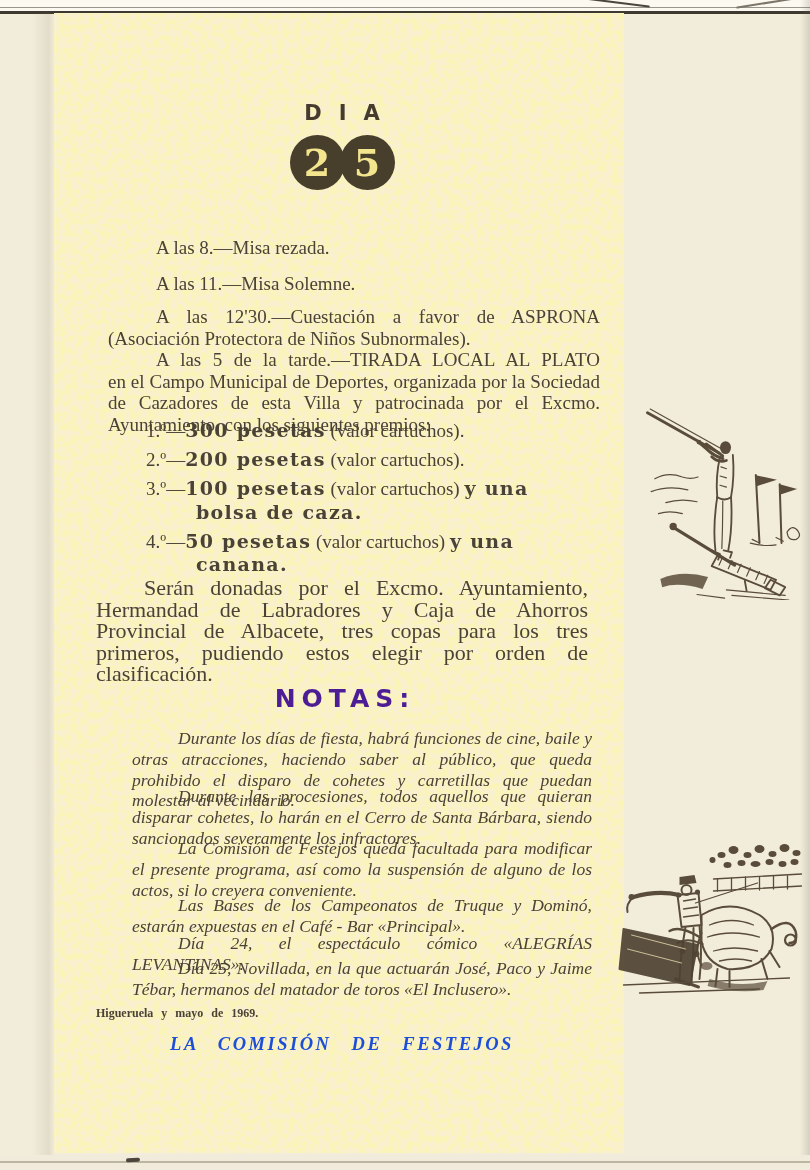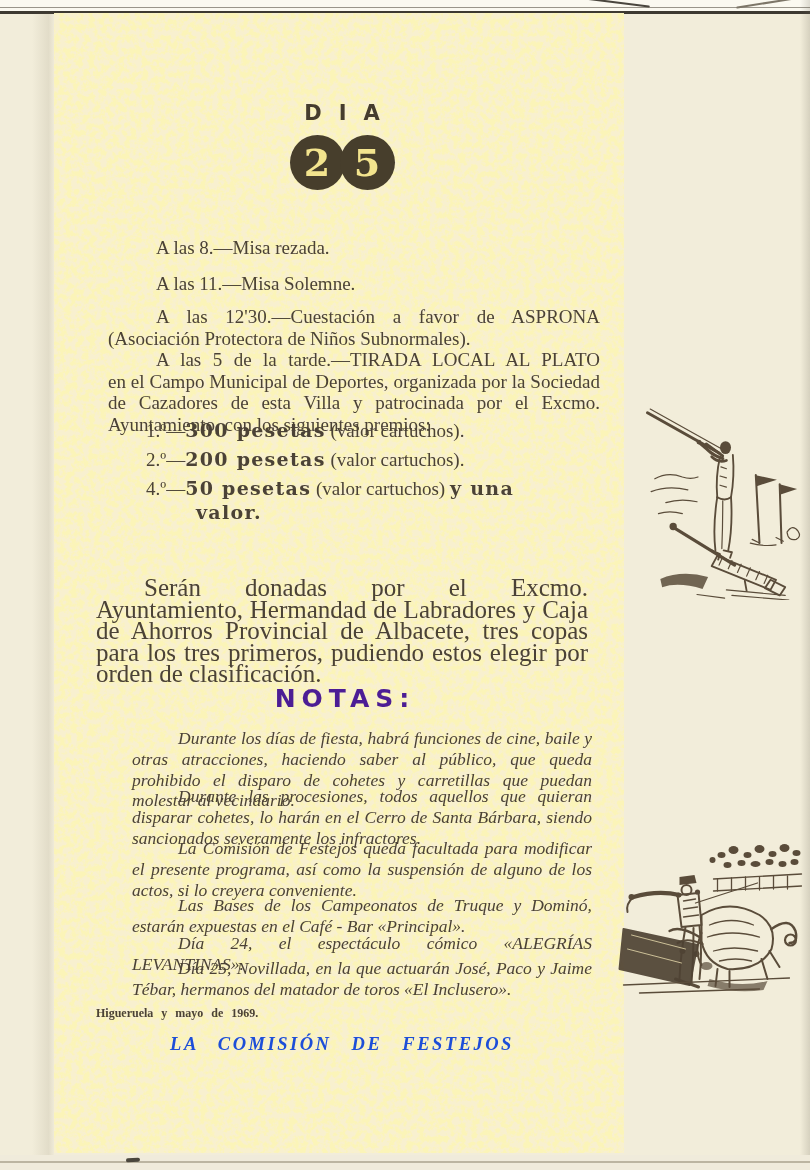--- a/index.html
+++ b/index.html
@@ -37,21 +37,21 @@
     font-family:"DejaVu Serif",serif;font-weight:bold;font-size:38px;}
   .disc+.disc{margin-left:-5px;}
   .sched{left:96px;width:492px;font-size:19px;line-height:21.5px;text-align:justify;margin:12px;}
   .sched .ind{display:block;text-indent:48px;}
   .sched .l1{display:block;text-indent:48px;text-align-last:justify;}
   .sched .l2{display:block;}
   .prizes{left:146px;top:419px;width:435px;font-size:19px;}
   .prize{margin-bottom:5.5px;line-height:23.5px;}
   .prize .cont{padding-left:50px;}
   .amount{font-family:"DejaVu Serif",serif;font-weight:bold;font-size:19px;letter-spacing:1.3px;}
-  .donation{top:577px;font-size:25px;line-height:21.5px;text-align:justify;margin:0;}
+  .donation{top:577px;font-size:22px;line-height:21.5px;text-align:justify;margin:0;}
   .donation .ind{display:block;text-indent:48px;}
   .notas-heading{top:684px;text-align:center;font-family:"DejaVu Sans",sans-serif;
     font-weight:bold;font-size:25px;letter-spacing:6px;text-indent:6px;color:#4c1d95;}
   .note{left:92px;width:500px;font-size:17.5px;line-height:20.8px;font-style:italic;
     text-align:justify;margin:0;}
   .note .ind{display:block;text-indent:46px;margin-left:40px;}
   .place-date{top:1006px;font-weight:bold;
     font-size:12px;word-spacing:5px;}
   .signature{top:1034px;text-align:center;font-style:italic;font-weight:bold;
     font-size:18.5px;letter-spacing:2.5px;word-spacing:13px;color:#1d4ed8;}
@@ -113,22 +113,26 @@
   <div class="abs prizes">
     <div class="prize">
       <span>1.º—</span><span class="amount">300 pesetas</span><span> (valor cartuchos).</span><span class="amount"></span>
       <div class="cont"><span class="amount"></span></div>
     </div>
     <div class="prize">
       <span>2.º—</span><span class="amount">200 pesetas</span><span> (valor cartuchos).</span><span class="amount"></span>
       <div class="cont"><span class="amount"></span></div>
     </div>
     <div class="prize">
+      <span>3.º—</span><span class="amount">100 pesetas</span><span> (valor cartuchos) </span><span class="amount">y una</span>
+      <div class="cont"><span class="amount">bolsa de caza.</span></div>
+    </div>
+    <div class="prize">
       <span>4.º—</span><span class="amount">50 pesetas</span><span> (valor cartuchos) </span><span class="amount">y una</span>
-      <div class="cont"><span class="amount">valor.</span></div>
+      <div class="cont"><span class="amount">canana.</span></div>
     </div>
   </div>
 
   <p class="abs col donation">
     <span class="ind">Serán donadas por el Excmo. Ayuntamiento, Hermandad de Labradores y Caja de Ahorros Provincial de Albacete, tres copas para los tres primeros, pudiendo estos elegir por orden de clasificación.</span>
   </p>
 
   <div class="abs col notas-heading">NOTAS:</div>
 
   <p class="abs note" style="top:728px;">

